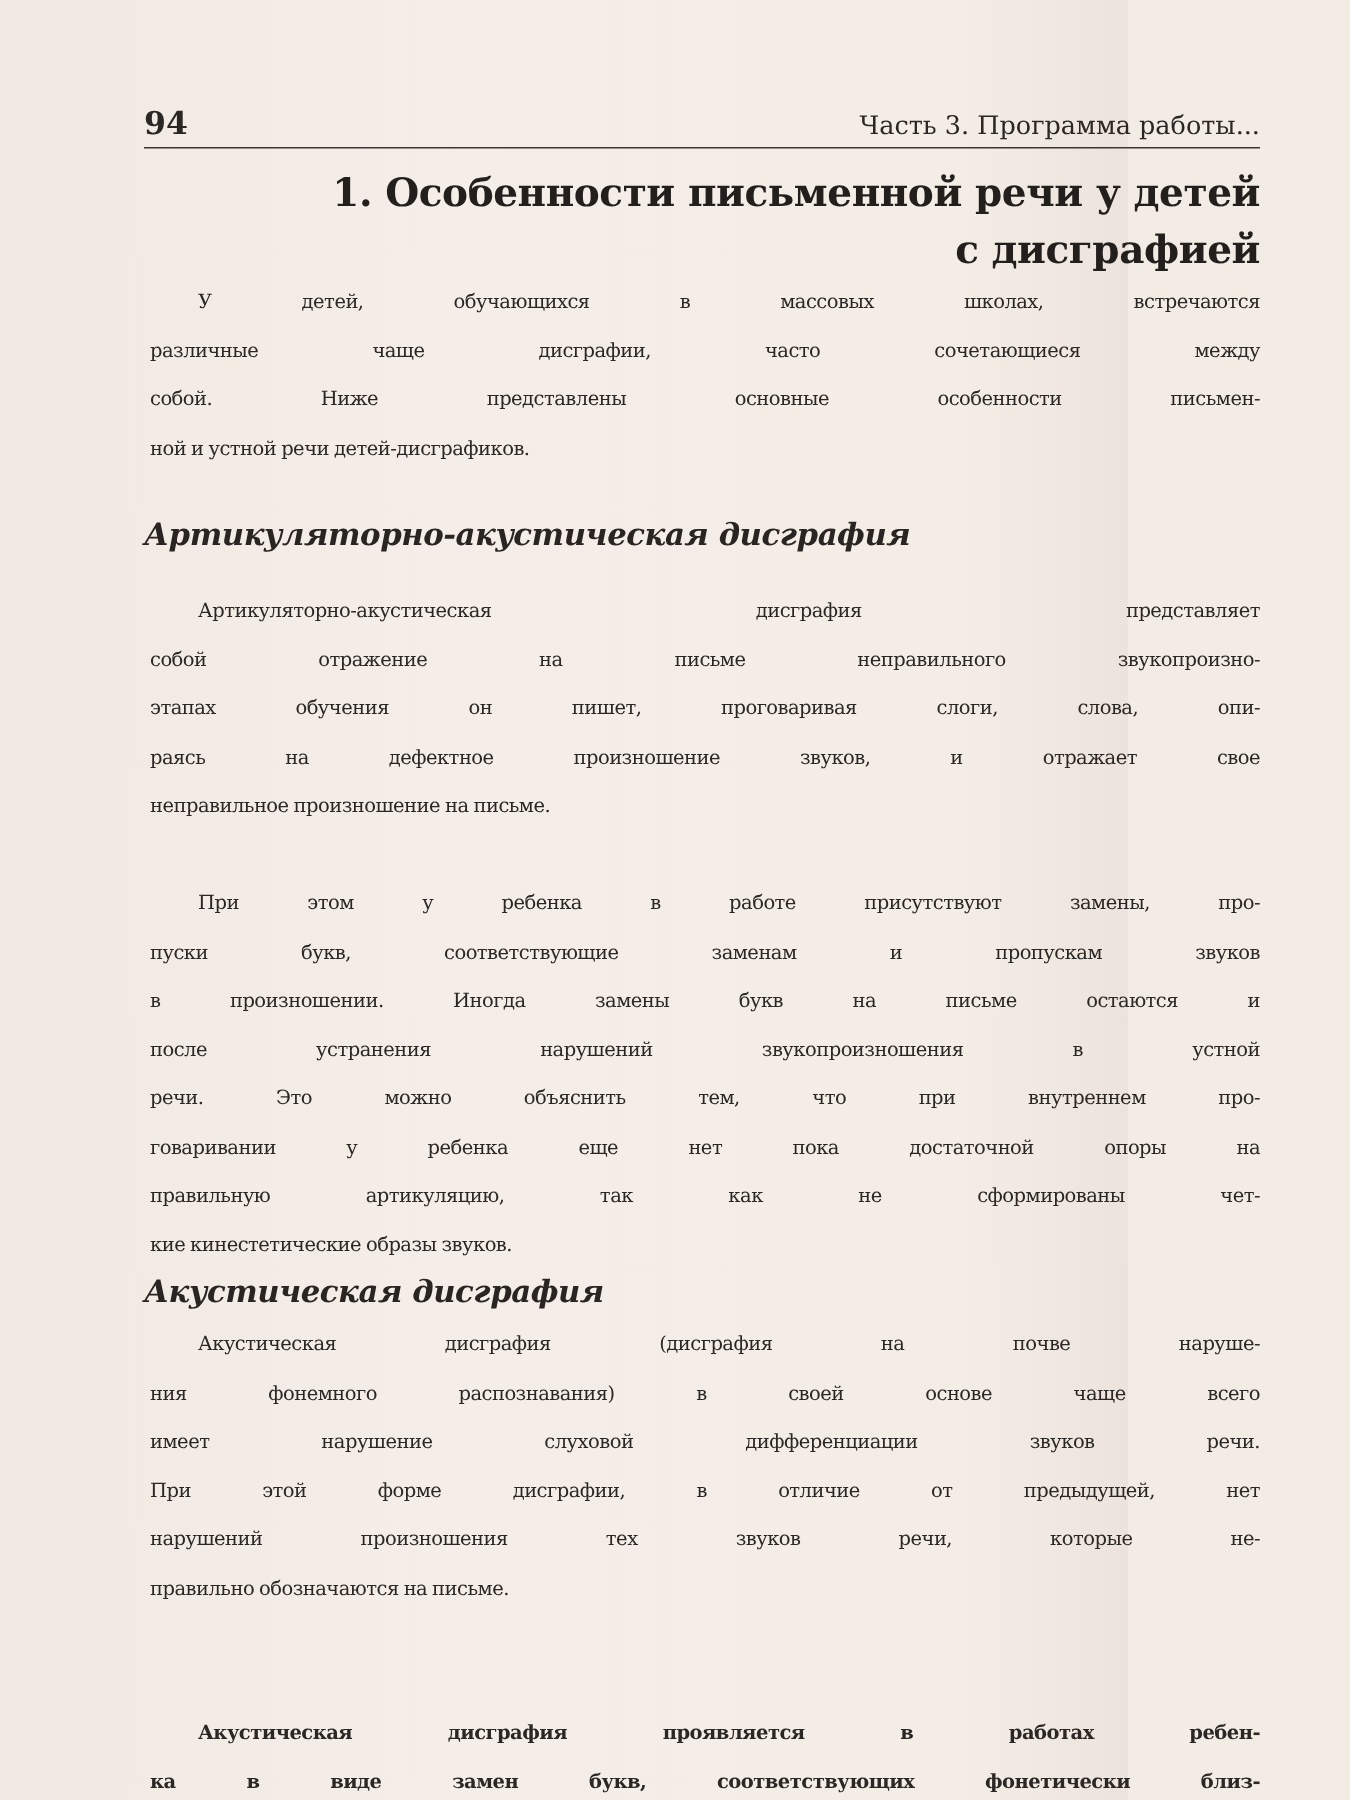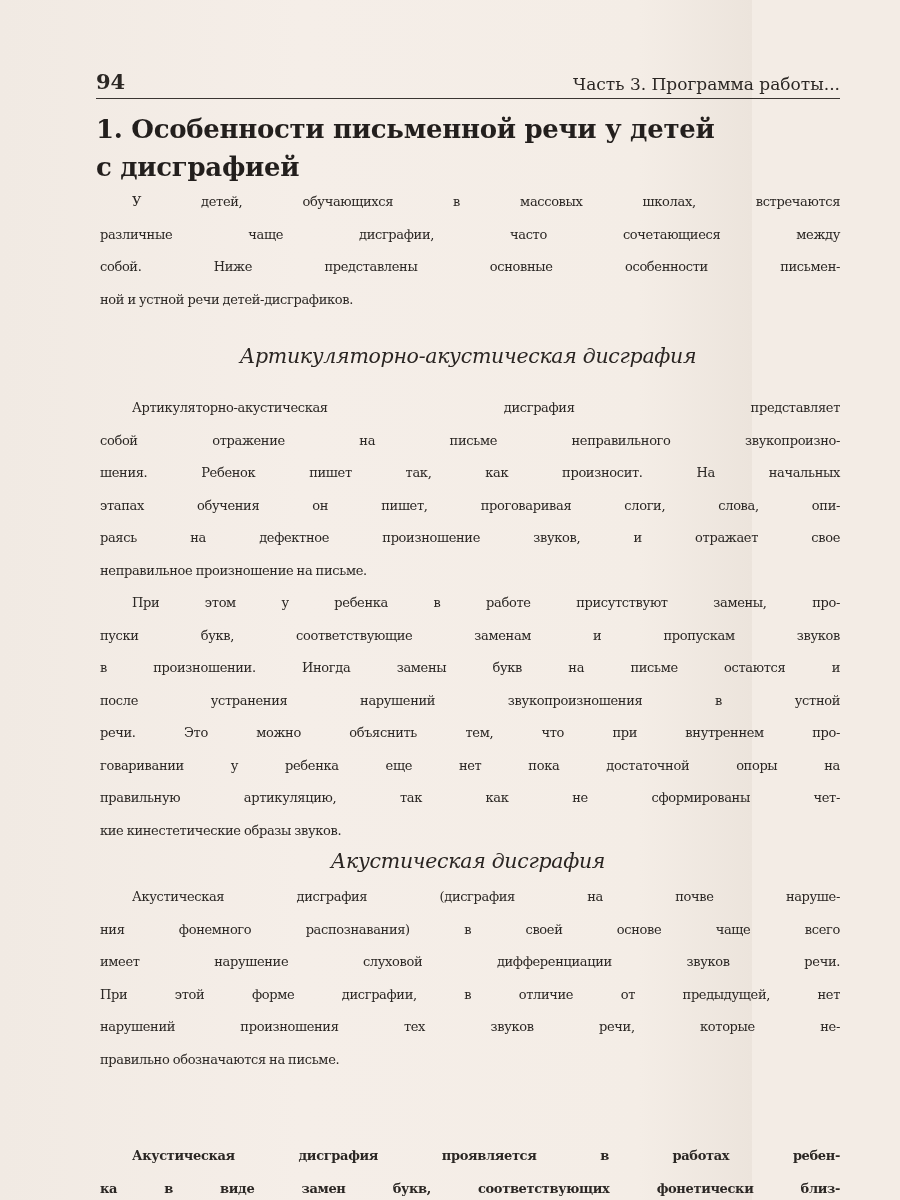--- a/index.html
+++ b/index.html
@@ -42,21 +42,21 @@
       right: 0;
       bottom: 4px;
       font-size: 17px;
       font-family: "DejaVu Serif", serif;
     }
     .chapter-title {
       position: absolute;
       left: 96px;
       top: 110px;
       width: 744px;
-      text-align: left;
+      text-align: right;
       font-family: "DejaVu Serif", serif;
       font-weight: bold;
       font-size: 26px;
       line-height: 38px;
       color: #231f1d;
       letter-spacing: -0.3px;
     }
     .body-text {
       position: absolute;
       left: 100px;
@@ -78,24 +78,23 @@
     .body-text .line.last {
       text-align-last: left;
     }
     .body-text .line.indent {
       padding-left: 32px;
     }
     .subheading {
       position: absolute;
       left: 96px;
       width: 744px;
-      text-align: center;
       font-family: "DejaVu Serif", serif;
       font-style: italic;
-      font-weight: normal;
+      font-weight: bold;
       font-size: 20.5px;
       color: #2a2522;
       letter-spacing: -0.3px;
     }
   </style>
 </head>
 <body>
 
 <div class="page">
 
@@ -114,21 +113,20 @@
     <span class="line">различные чаще дисграфии, часто сочетающиеся между</span>
     <span class="line">собой. Ниже представлены основные особенности письмен-</span>
     <span class="line last">ной и устной речи детей-дисграфиков.</span>
   </div>
 
   <div class="subheading" style="top:344px;">Артикуляторно-акустическая дисграфия</div>
 
   <div class="body-text" style="top:392px;">
     <span class="line indent">Артикуляторно-акустическая дисграфия представляет</span>
     <span class="line">собой отражение на письме неправильного звукопроизно-</span>
-    <span class="line">шения. Ребенок пишет так, как произносит. На начальных</span>
     <span class="line">этапах обучения он пишет, проговаривая слоги, слова, опи-</span>
     <span class="line">раясь на дефектное произношение звуков, и отражает свое</span>
     <span class="line last">неправильное произношение на письме.</span>
   </div>
 
   <div class="body-text" style="top:587px;">
     <span class="line indent">При этом у ребенка в работе присутствуют замены, про-</span>
     <span class="line">пуски букв, соответствующие заменам и пропускам звуков</span>
     <span class="line">в произношении. Иногда замены букв на письме остаются и</span>
     <span class="line">после устранения нарушений звукопроизношения в устной</span>

